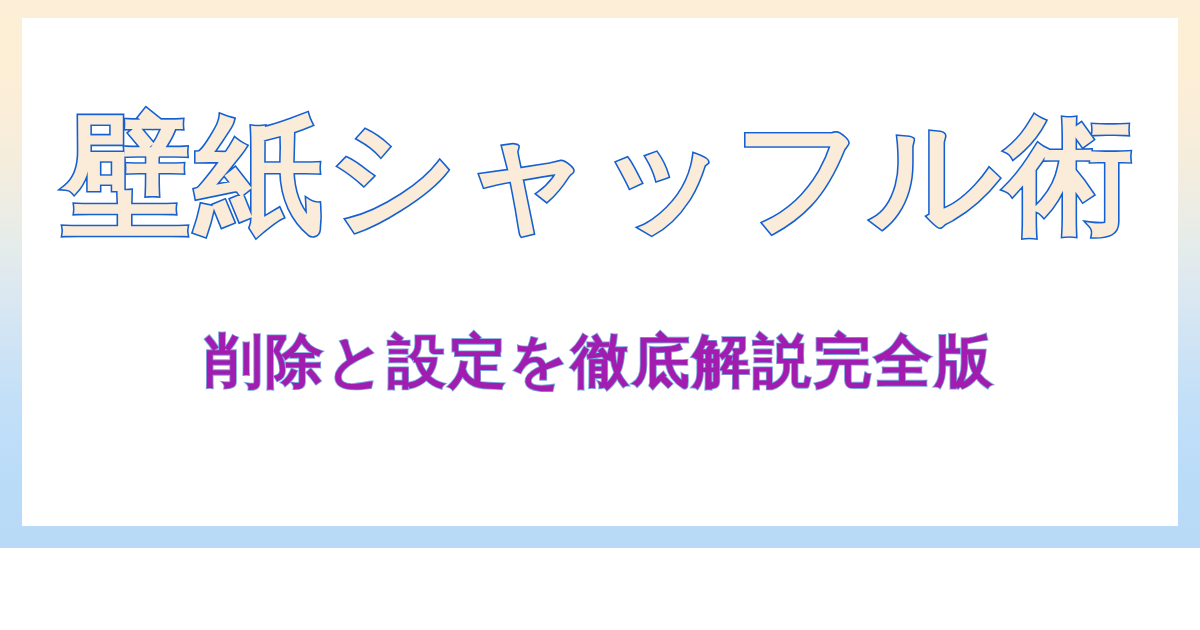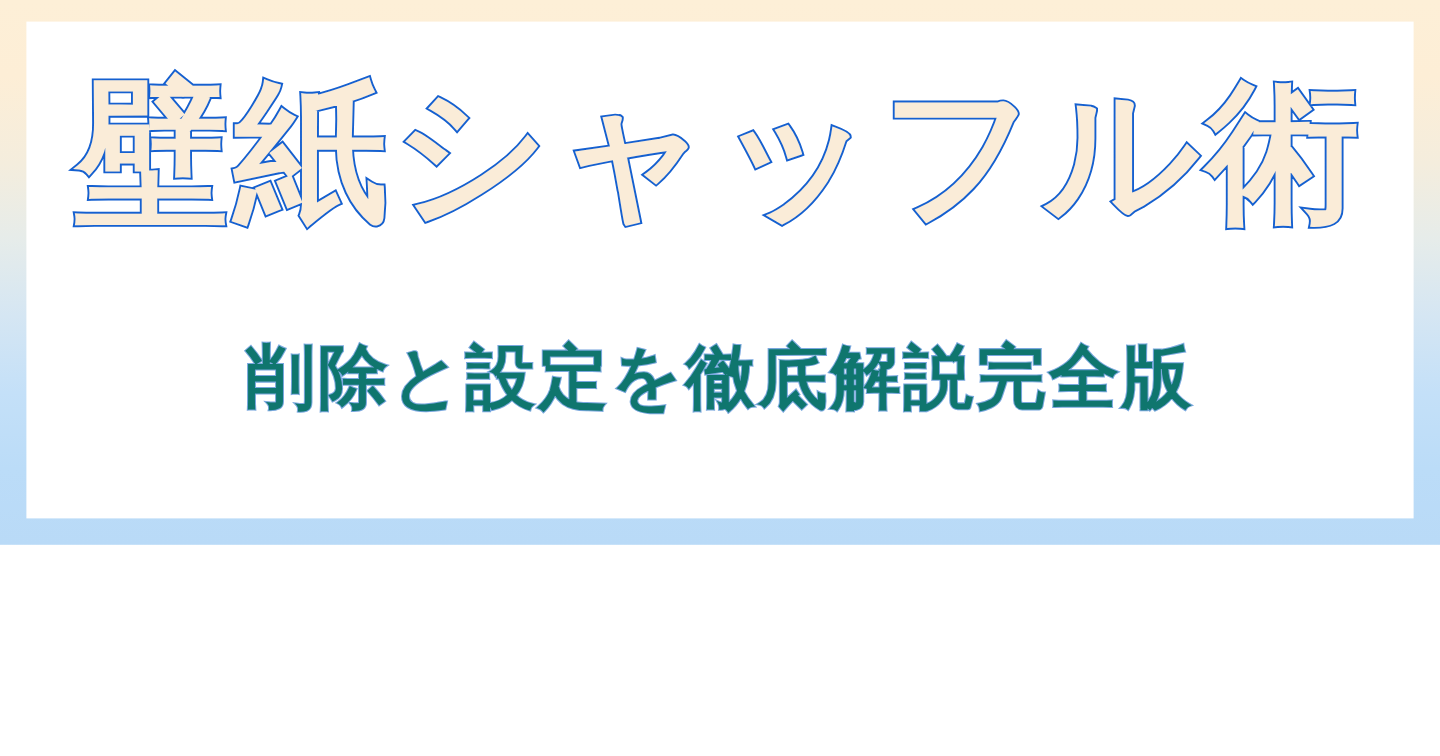--- a/index.html
+++ b/index.html
@@ -13,21 +13,21 @@
     height: 630px;
     overflow: hidden;
     font-family: "DejaVu Sans", "Liberation Sans", sans-serif;
     background: #ffffff;
   }
 
   
   .poster {
     position: relative;
     width: 1200px;
-    height: 454px;
+    height: 548px;
     box-sizing: border-box;
     background: linear-gradient(
       to bottom,
       #fdefd7 0%,
       #fdeed6 14%,
       #f4eddd 30%,
       #e6ecea 44%,
       #d5e6f3 58%,
       #c4e0f8 72%,
       #bbdcf8 86%,
@@ -73,21 +73,21 @@
 
   
   .subtitle {
     display: block;
     font-family: "DejaVu Sans", "Liberation Sans", sans-serif;
     font-weight: 700;
     font-size: 58px;
     line-height: 1.15;
     letter-spacing: 0.045em;
     white-space: nowrap;
-    color: #0f766e;
+    color: #a21caf;
     -webkit-text-stroke: 1.7px #7aa8de;
     paint-order: stroke fill;
     margin: 84px 0 0 0;
     padding: 0;
   }
 </style>
 </head>
 <body>
 
 <div class="poster">

